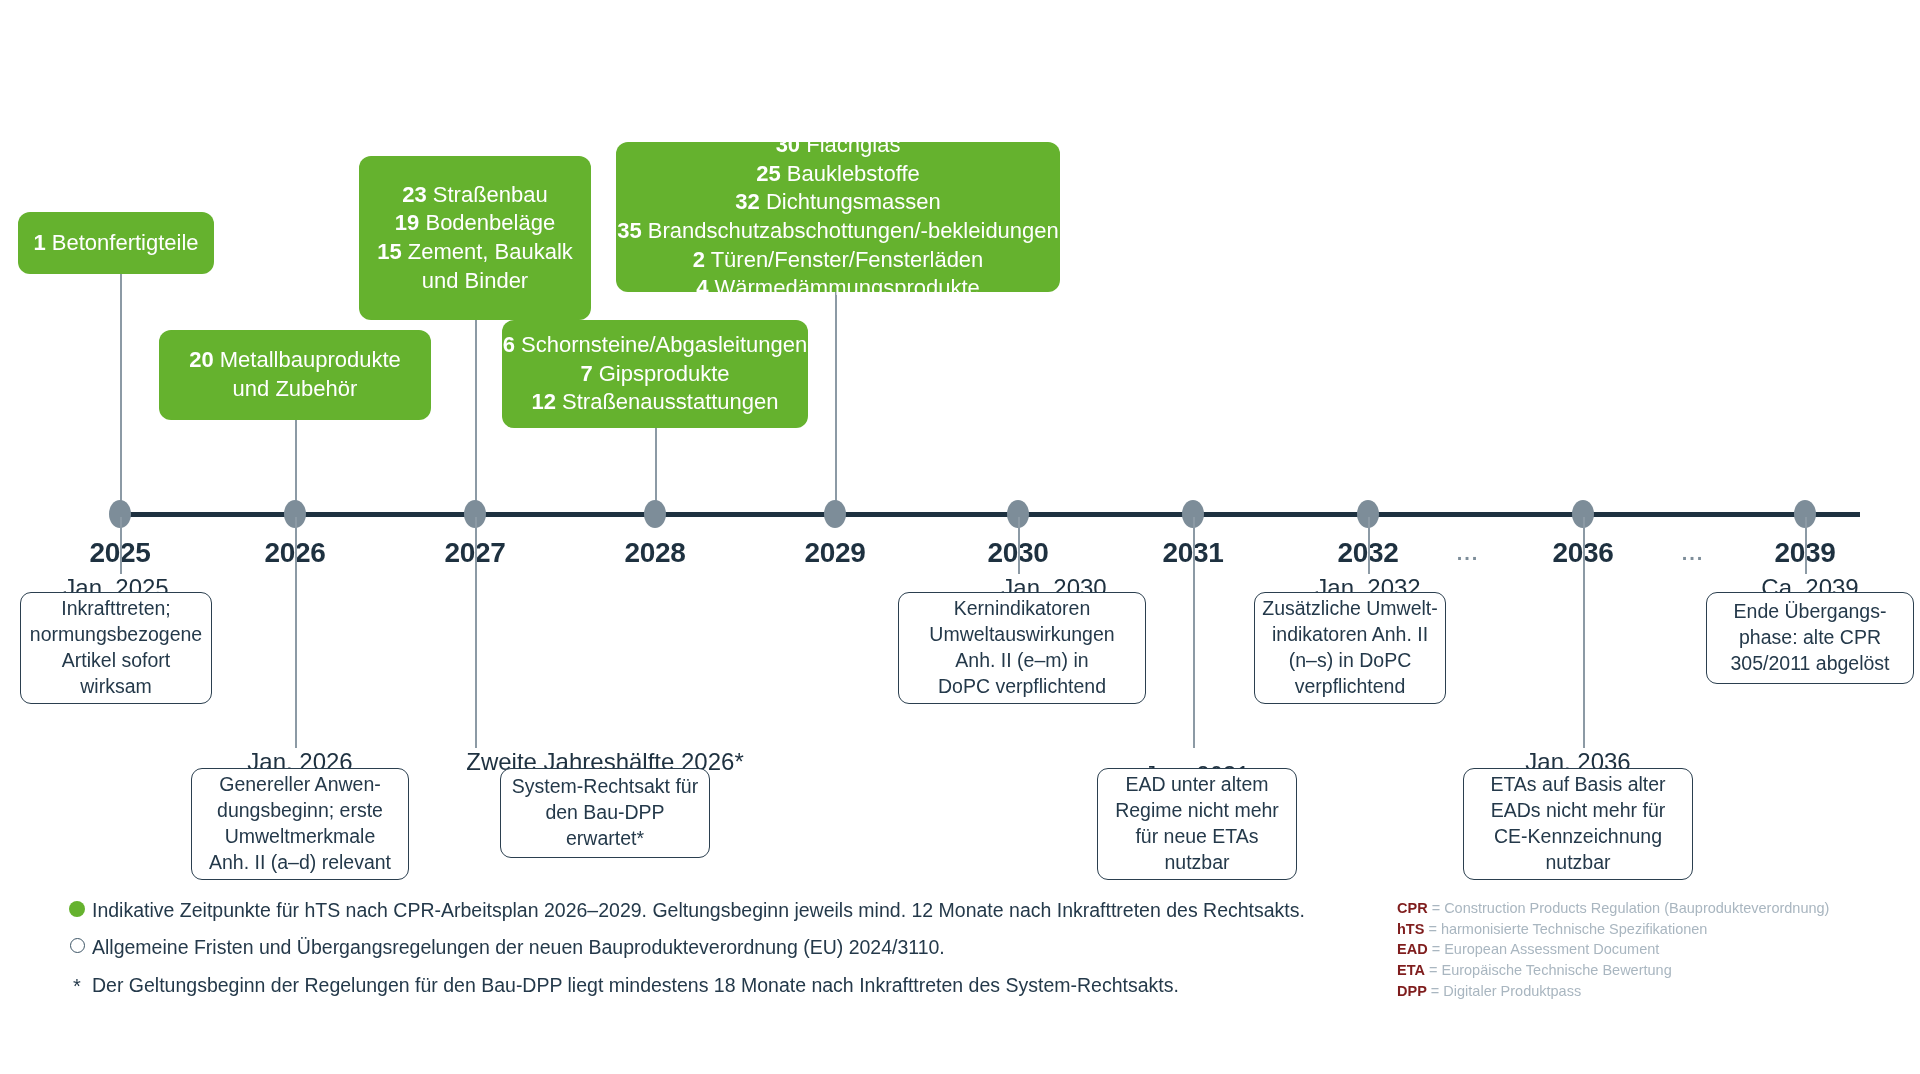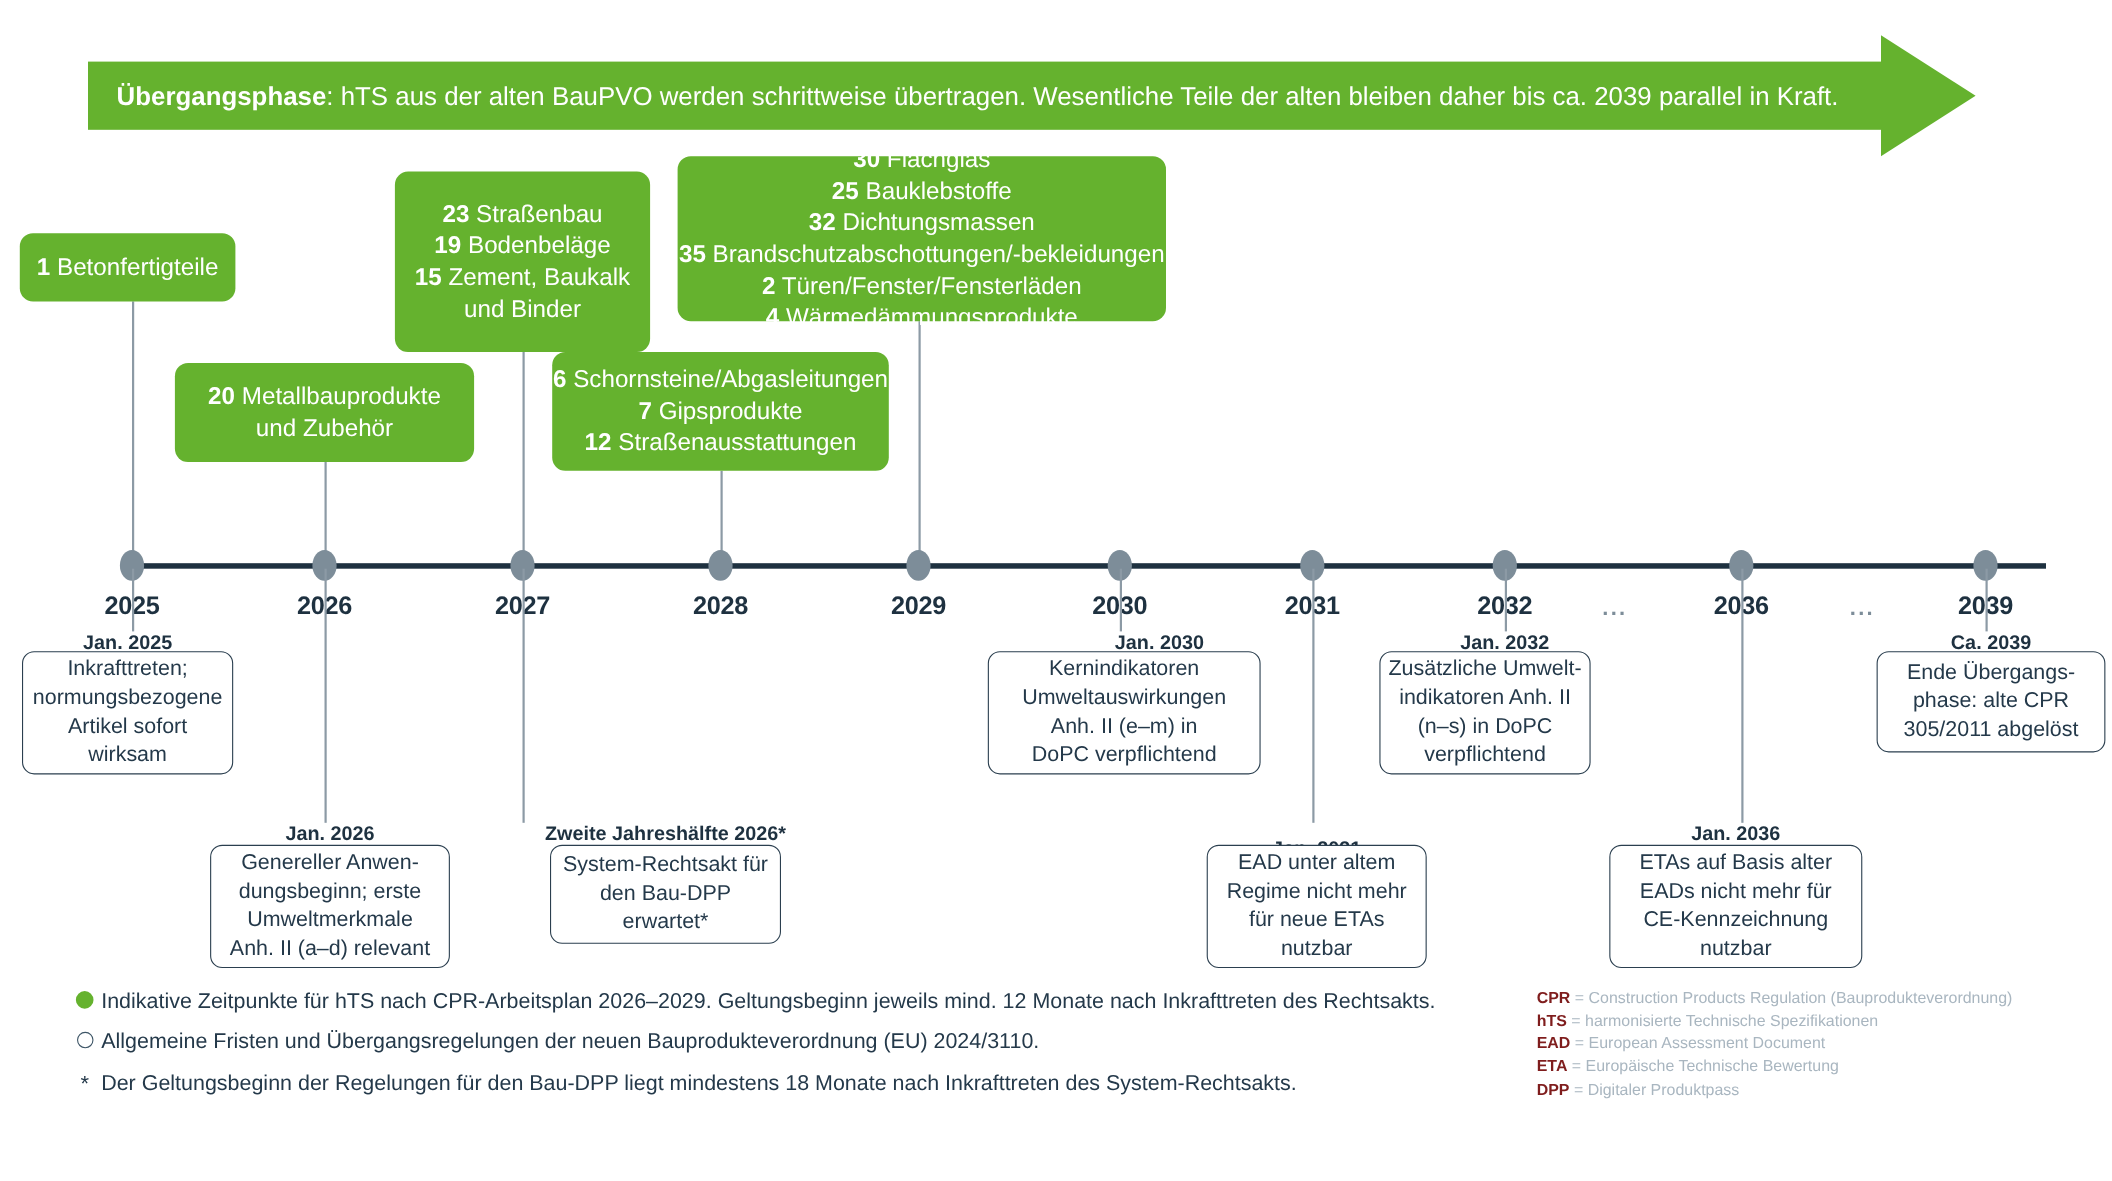--- a/index.html
+++ b/index.html
@@ -73,21 +73,21 @@
     position:absolute;
     width:22px;height:28px;
     background:#7d8d99;
     border-radius:50%;
     transform:translate(-50%,-50%);
   }
   .yearlbl{
     position:absolute;
     transform:translateX(-50%);
     font-weight:700;
-    font-size:23px;
+    font-size:28px;
     color:#1e3140;
     white-space:nowrap;
     letter-spacing:-0.3px;
   }
   .ellipsis{
     position:absolute;
     transform:translateX(-50%);
     font-weight:700;
     font-size:20px;
     color:#7d8d99;
@@ -107,22 +107,22 @@
     text-align:center;
     display:flex;
     align-items:center;
     justify-content:center;
     padding:10px 12px;
   }
   .note .ln{display:block;white-space:nowrap;}
   .notecap{
     position:absolute;
     transform:translateX(-50%);
-    font-weight:700;
-    font-size:18px;
+    font-weight:400;
+    font-size:24px;
     color:#1e3140;
     white-space:nowrap;
   }
 
   
   .legend{position:absolute;left:62px;top:898px;}
   .legrow{display:flex;align-items:flex-start;margin-bottom:13px;}
   .legmark{width:30px;flex:0 0 30px;display:flex;justify-content:center;padding-top:3px;}
   .dot-filled{width:16px;height:16px;border-radius:50%;background:#65b22e;display:block;}
   .dot-open{width:15px;height:15px;border-radius:50%;border:1.6px solid #3d5566;box-sizing:border-box;display:block;}
@@ -138,27 +138,20 @@
     color:#a9b6c0;
     white-space:nowrap;
   }
   .abbr b{color:#7f1d1d;font-weight:700;}
 </style>
 </head>
 <body>
 
 <div id="stage">
 
-  <div class="banner">
-    <div class="bar"></div>
-    <div class="head"></div>
-    <div class="txt">
-      <b>Übergangsphase</b><span>: hTS aus der alten BauPVO werden schrittweise übertragen. Wesentliche Teile der alten bleiben daher bis ca. 2039 parallel in Kraft.</span>
-    </div>
-  </div>
 
   <div id="green-layer">
       <div class="stem" style="left: 120px; top: 274px; height: 238px;"></div>
       <div class="gbox" style="left: 18px; top: 212px; width: 196px; height: 62px;">
         <div>
           <span class="ln"><span class="n">1</span> <span>Betonfertigteile</span></span>
         </div>
       </div>
       <div class="stem" style="left: 295px; top: 420px; height: 92px;"></div>
       <div class="gbox" style="left: 159px; top: 330px; width: 272px; height: 90px;">

